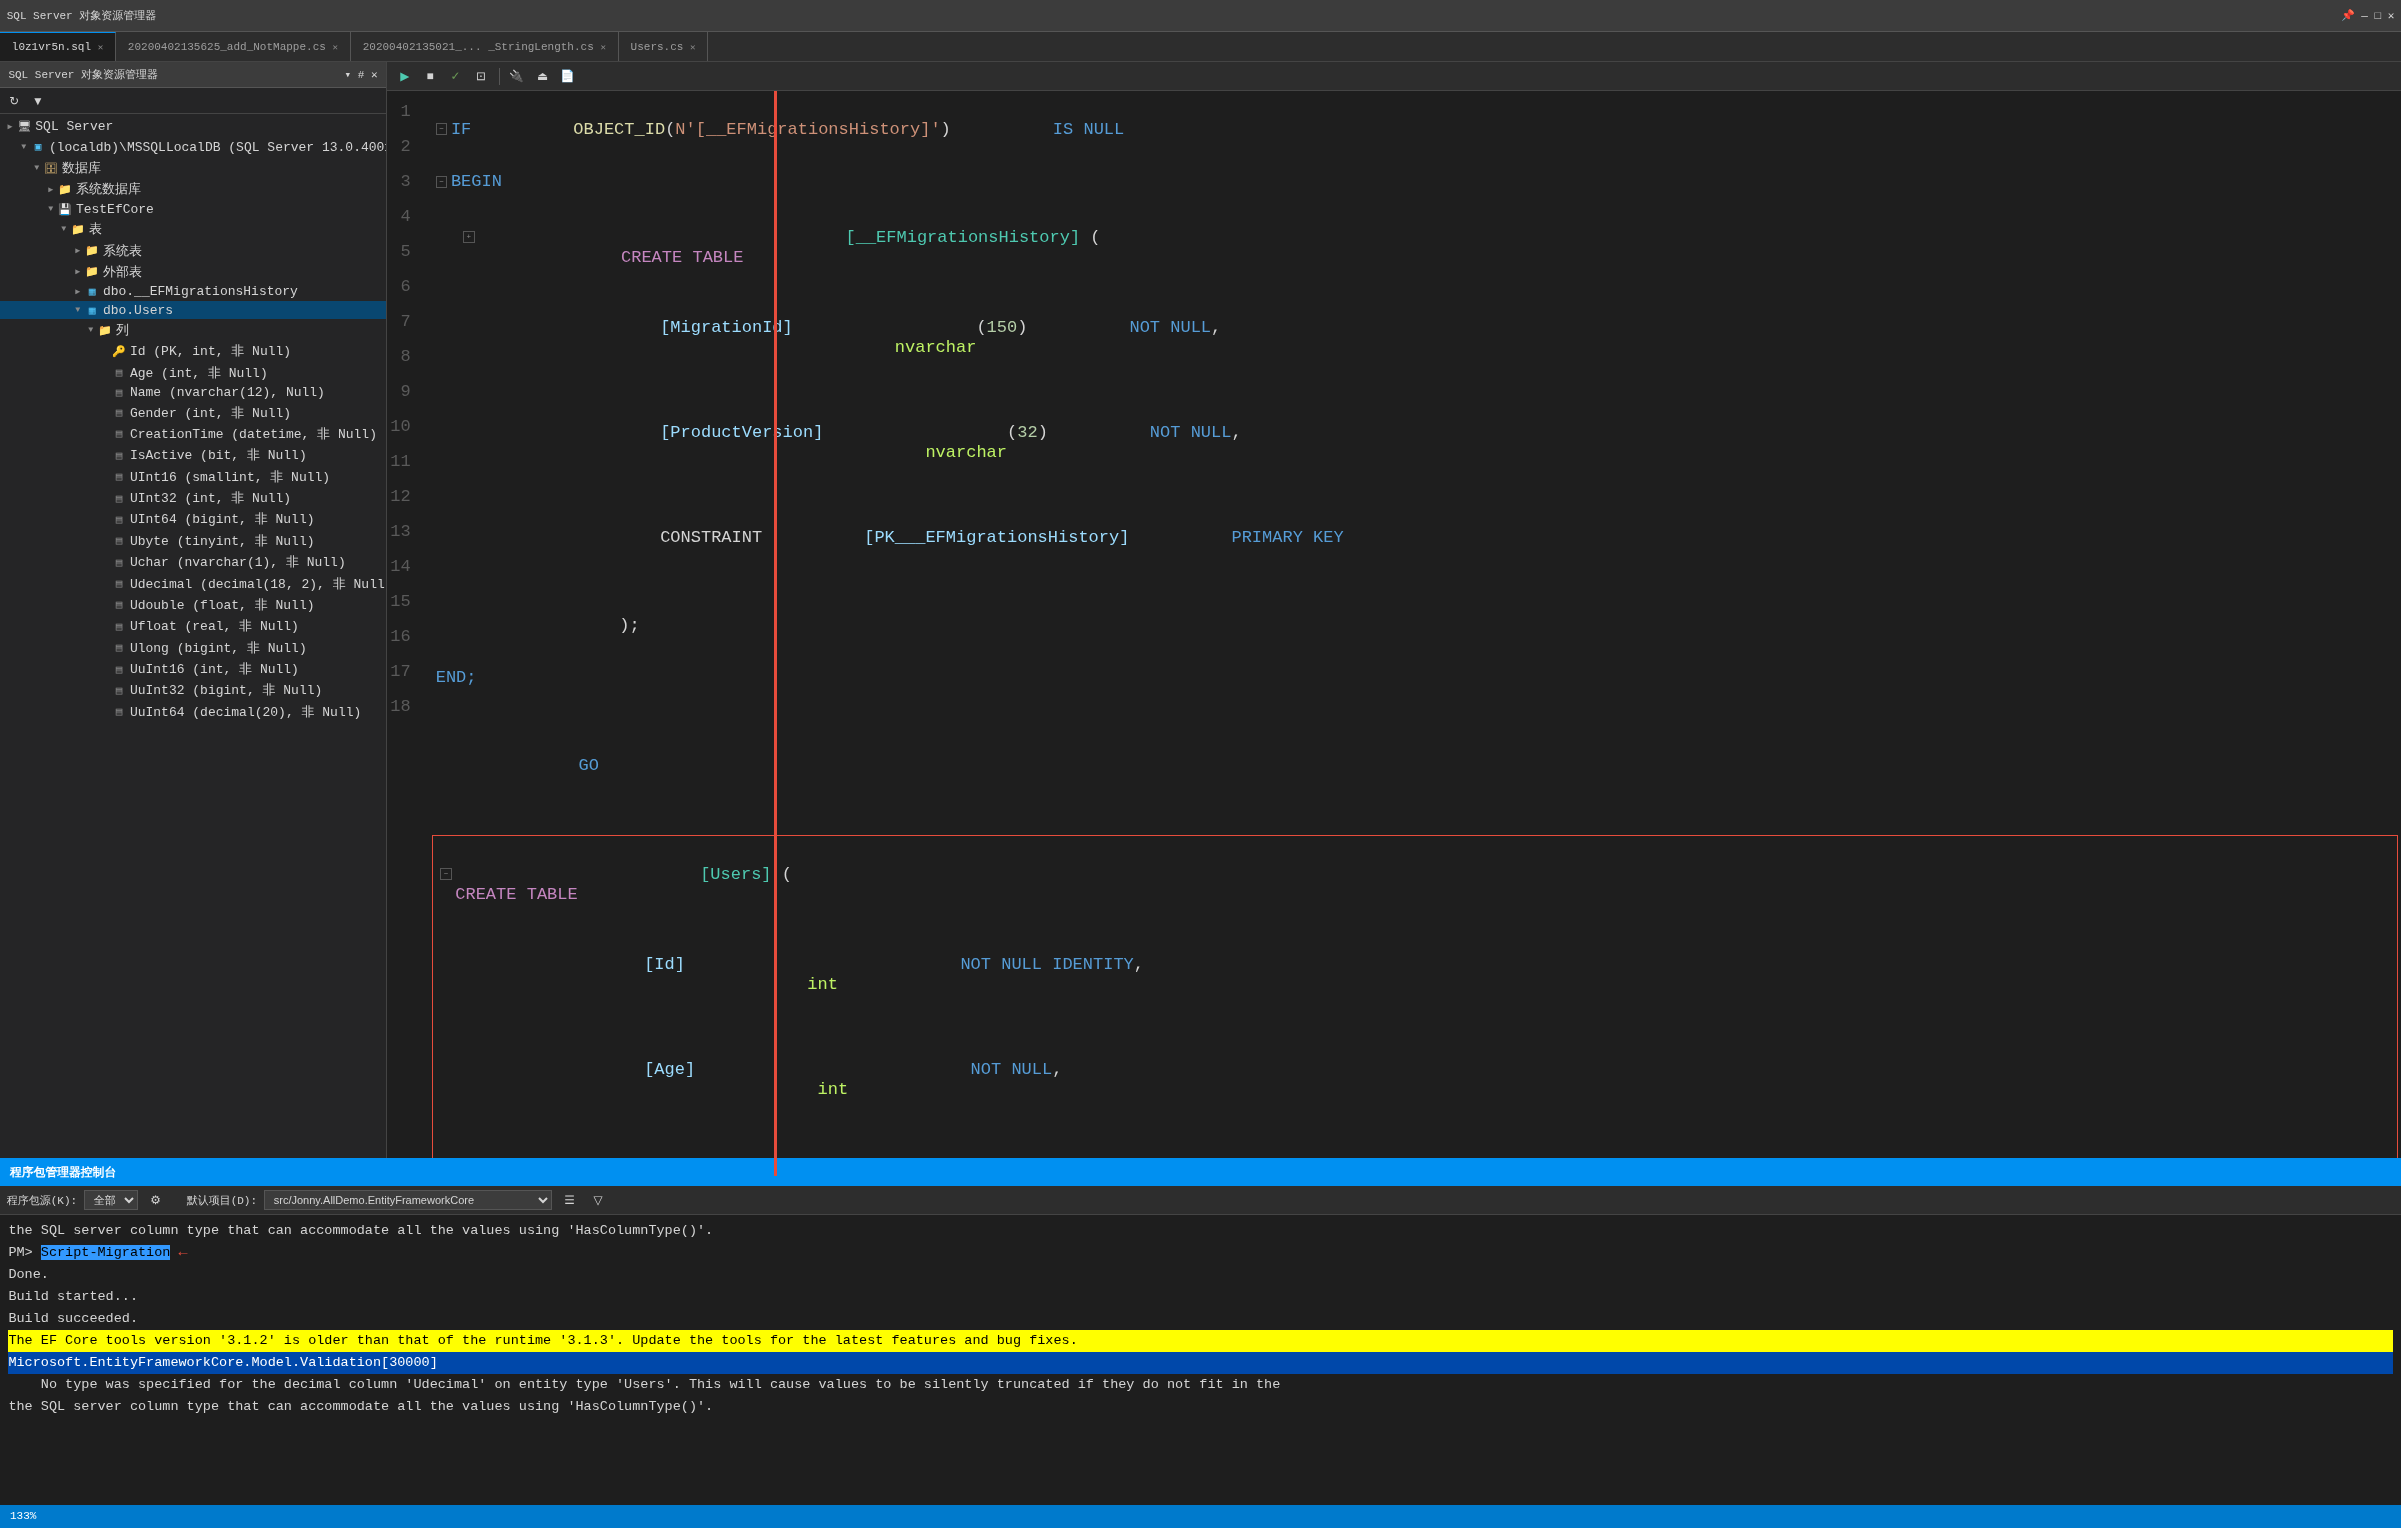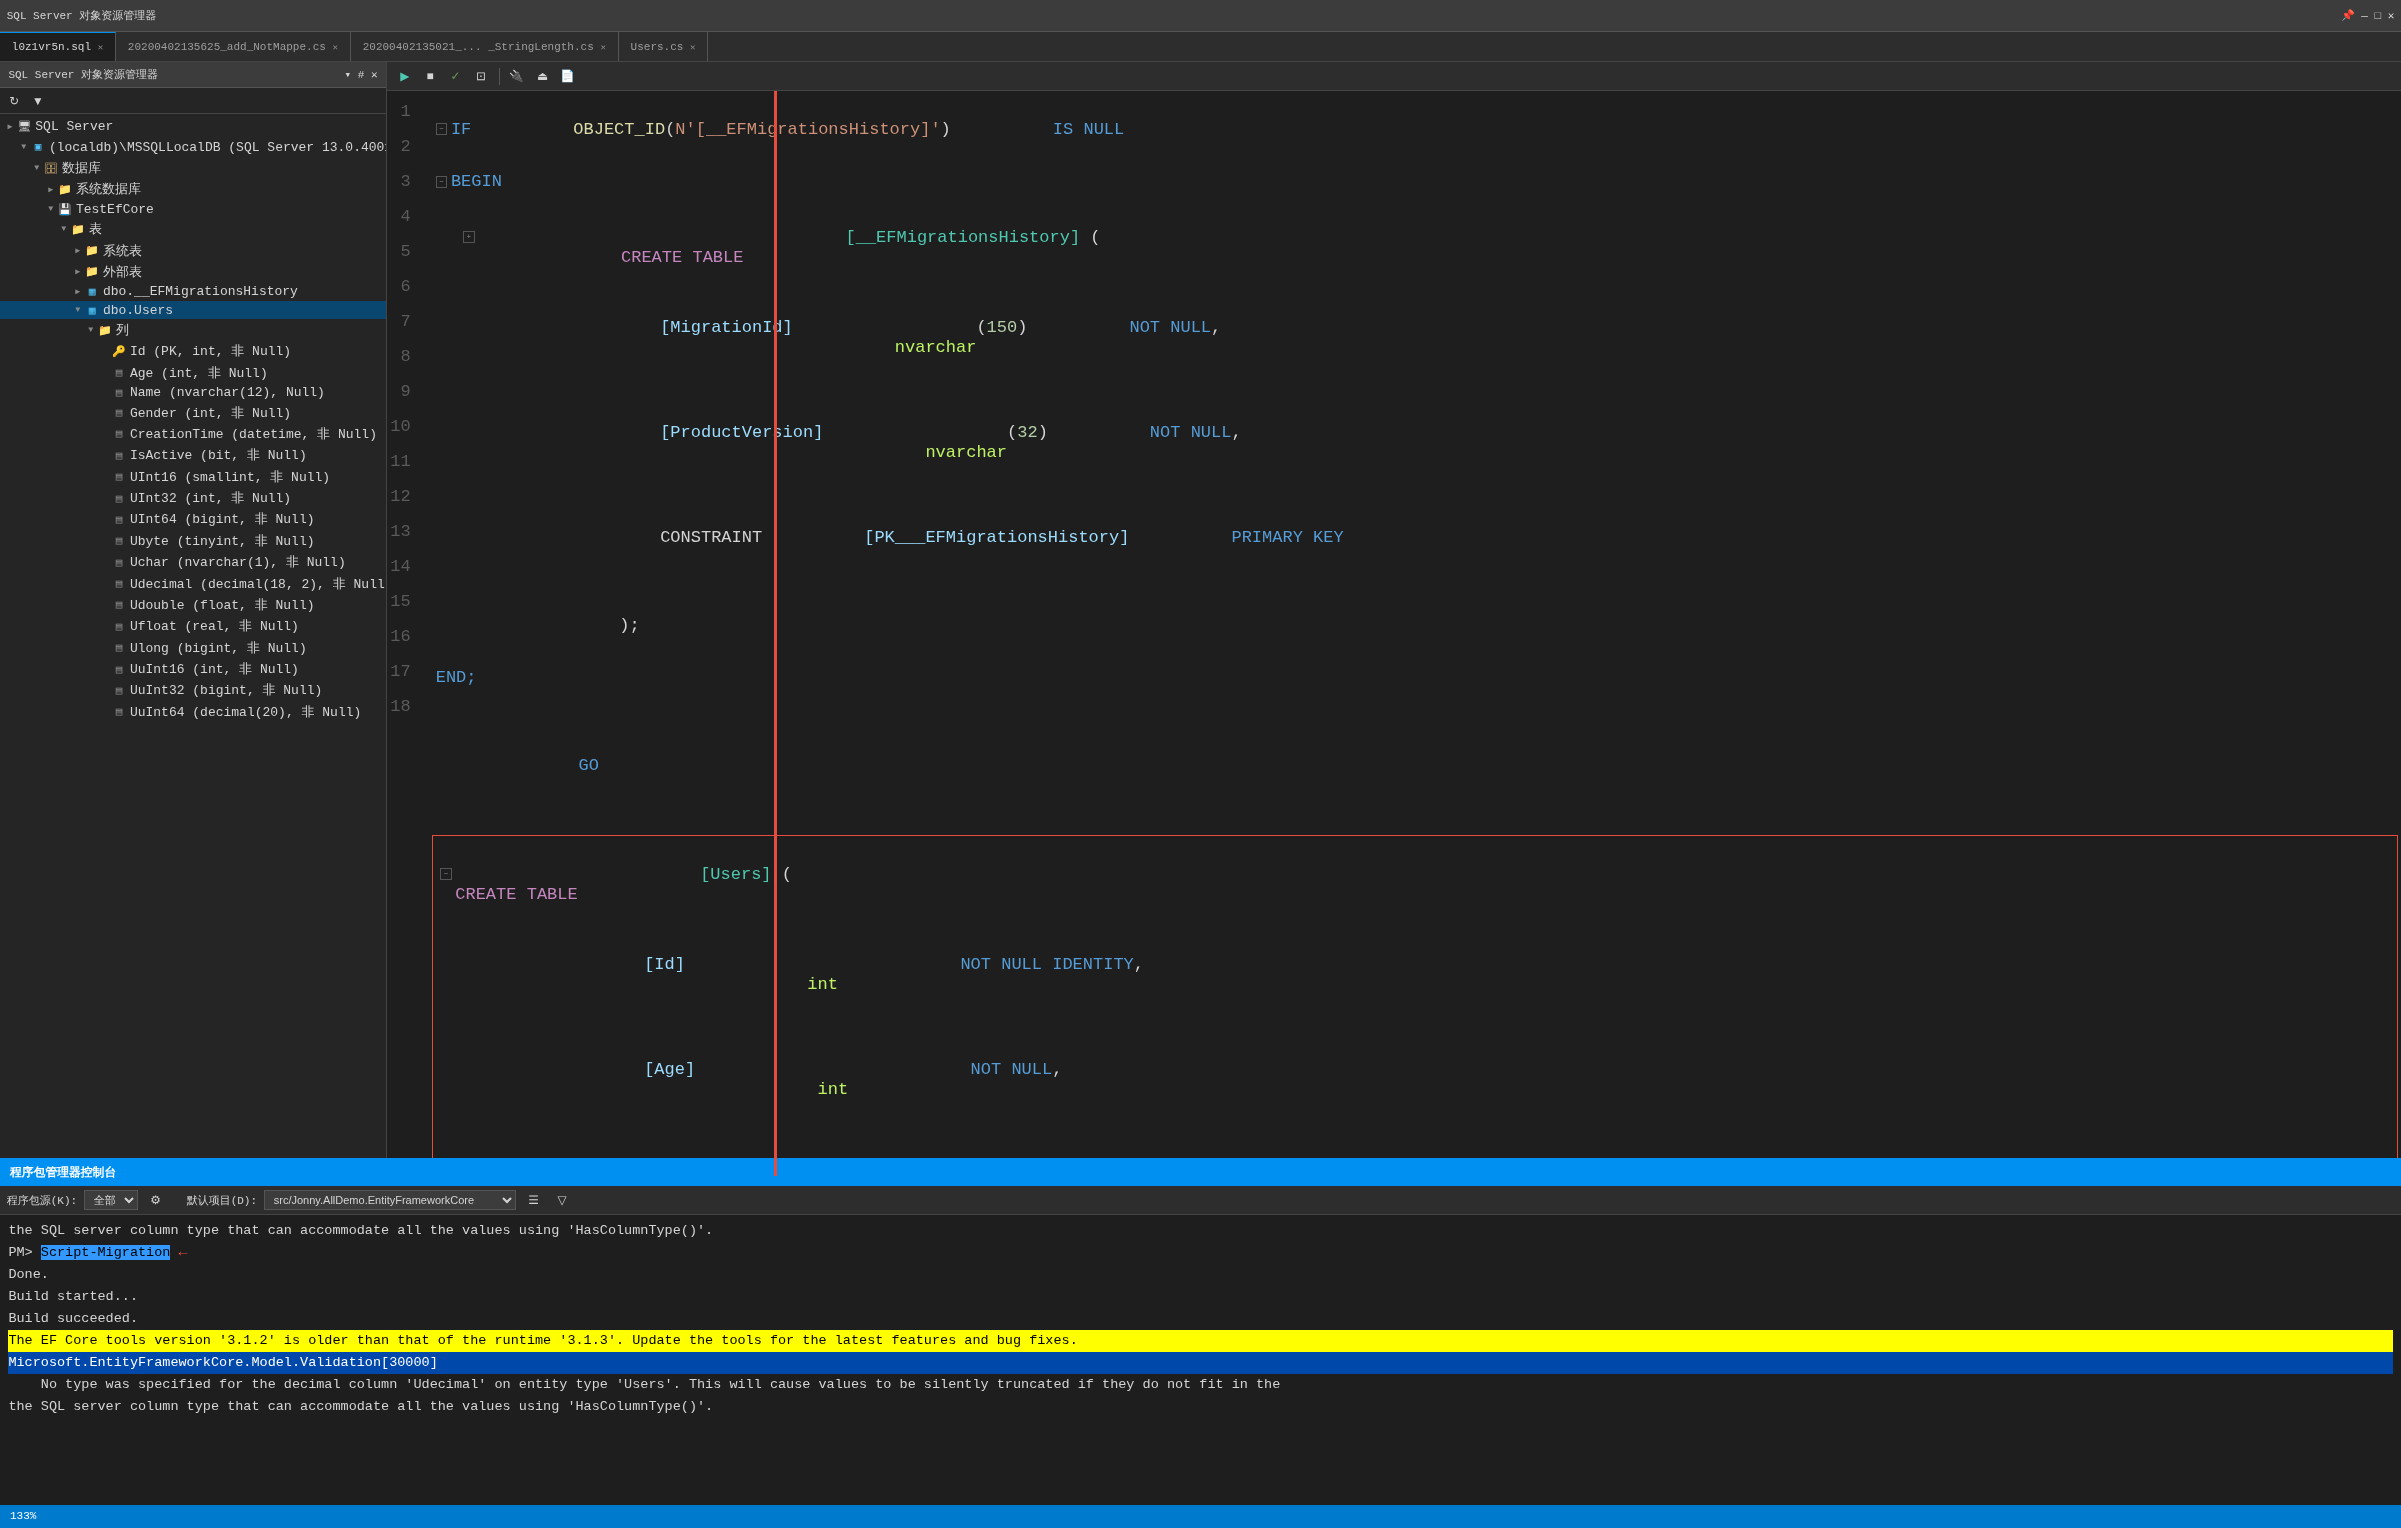--- a/index.html
+++ b/index.html
@@ -672,21 +672,21 @@
   <div class="bottom-panel-header">
     <span>程序包管理器控制台</span>
   </div>
   <div class="bottom-toolbar">
     <span>程序包源(K):</span>
     <select>
       <option>全部</option>
     </select>
     <button class="editor-btn">⚙</button>
     <span style="margin-left:13.5px;">默认项目(D):</span>
-    <select style="width:252px;">
+    <select style="width:288px;">
       <option>src/Jonny.AllDemo.EntityFrameworkCore</option>
     </select>
     <button class="editor-btn">☰</button>
     <button class="editor-btn">▽</button>
   </div>
   <div class="console-output">
     <div class="console-line">the SQL server column type that can accommodate all the values using 'HasColumnType()'.</div>
     <div class="console-line">PM&gt; <span class="console-highlight">Script-Migration</span> <span style="color:#e74c3c; font-size:15px;">←</span></div>
     <div class="console-line">Done.</div>
     <div class="console-line">Build started...</div>

